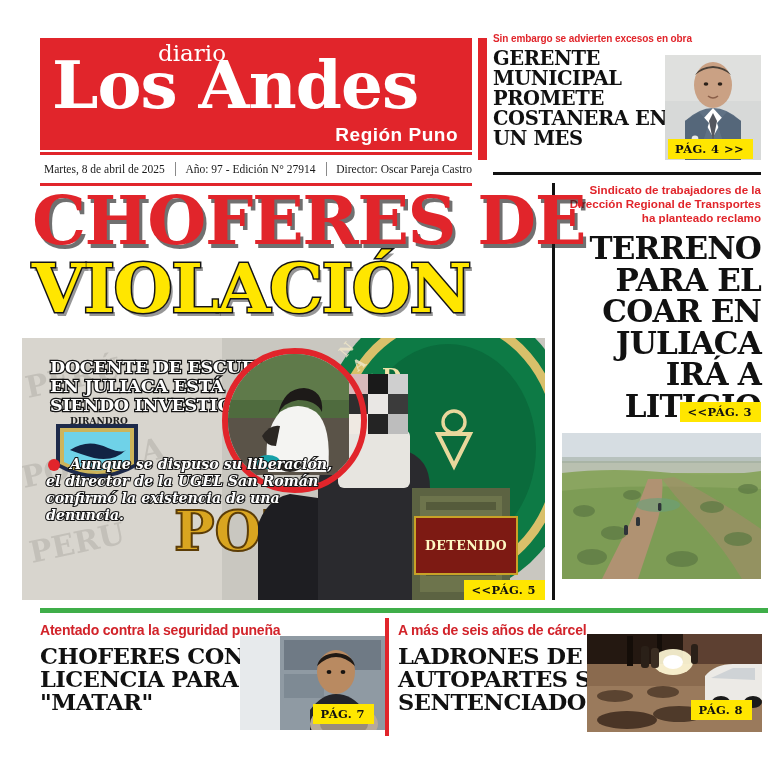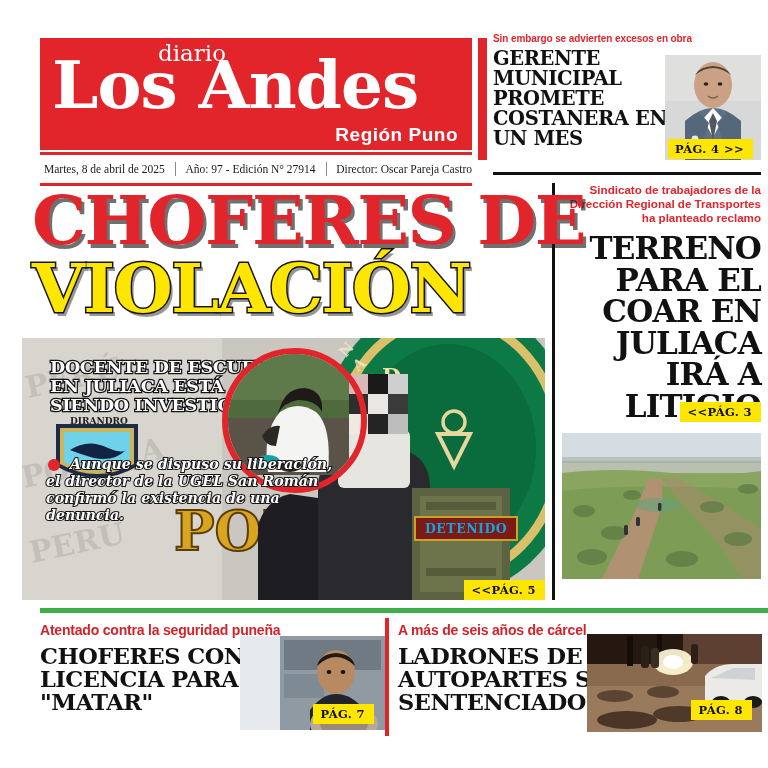--- a/index.html
+++ b/index.html
@@ -158,23 +158,23 @@
     border-radius:50%;background:#e1252b;
     -webkit-text-stroke:0;
   }
   .mp-circle{
     position:absolute;left:200px;top:10px;width:133px;height:133px;
     border-radius:50%;border:6px solid #e1252b;overflow:hidden;
   }
   .mp-detenido{
     position:absolute;left:392px;top:178px;
     background:#7d1a13;border:2px solid #c9a227;
-    padding:3px 9px;
-    font-family:"DejaVu Serif", serif;font-weight:700;
-    font-size:12.5px;letter-spacing:0.5px;color:#0ea5e9;
+    padding:20px 9px;
+    font-family:"DejaVu Serif", serif;font-weight:700;
+    font-size:12.5px;letter-spacing:0.5px;color:#fef9c3;
   }
 
   
   .pagbadge{
     position:absolute;background:#ffe600;
     font-family:"DejaVu Serif", serif;font-weight:700;
     font-size:11.5px;color:#111;
     padding:3px 9px 3px 7px;letter-spacing:0.4px;
     white-space:nowrap;
   }

